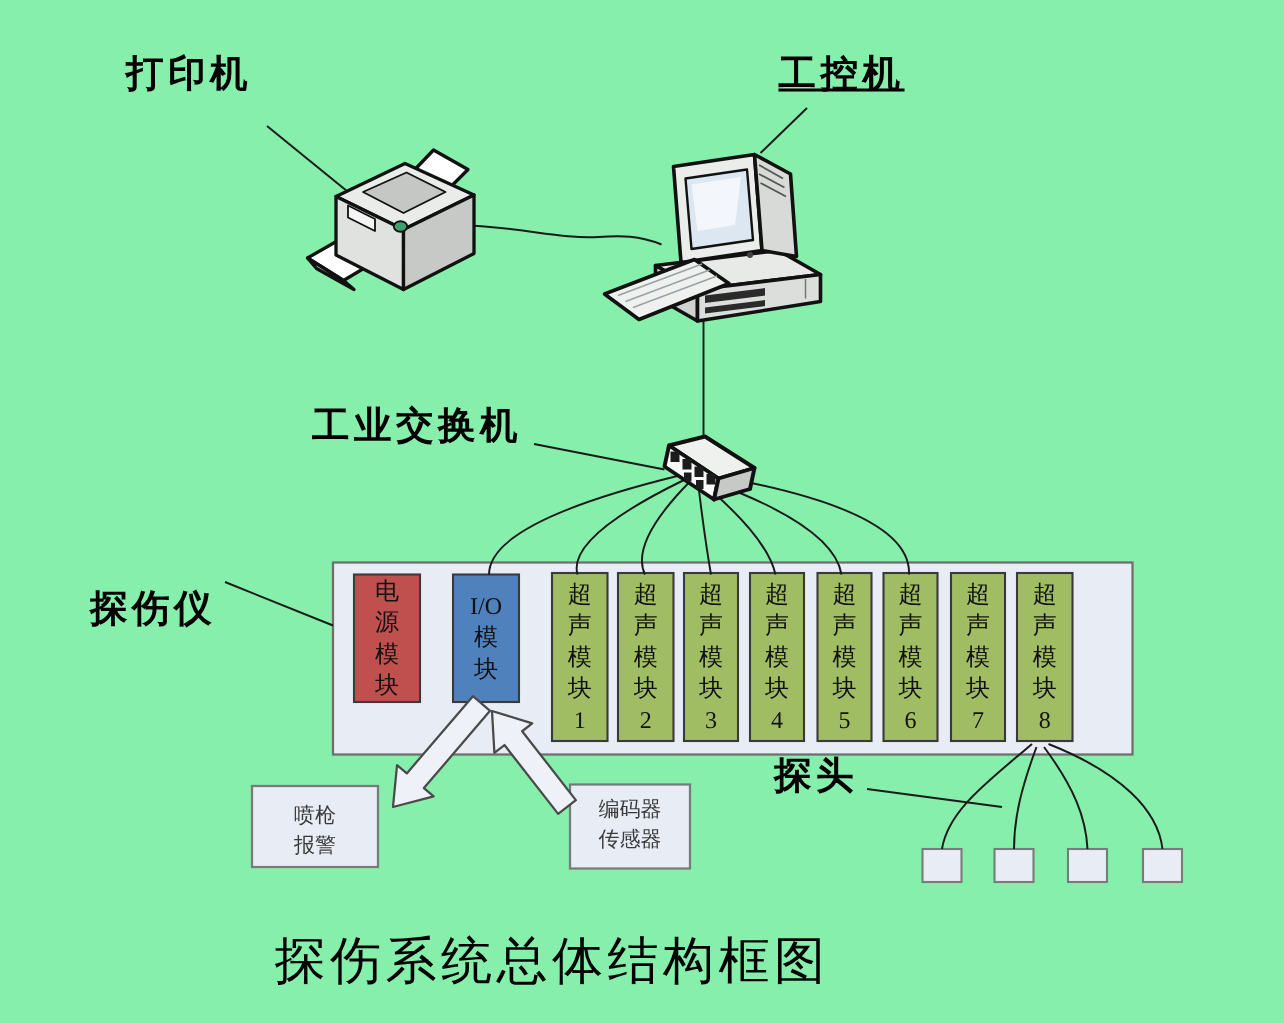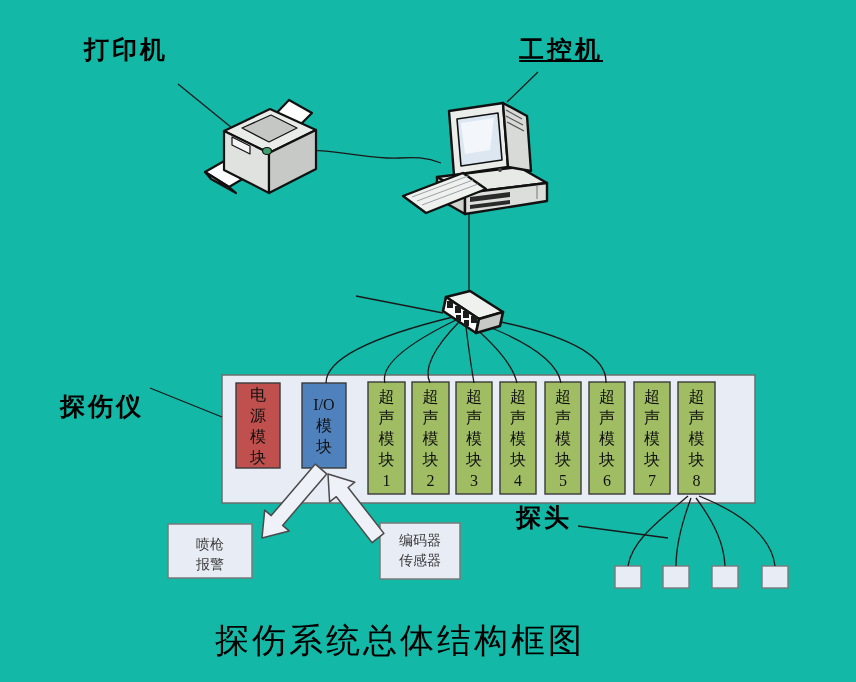--- a/index.html
+++ b/index.html
@@ -1,35 +1,35 @@
 <!DOCTYPE html>
 <html><head>
 <meta charset="utf-8">
 <style>
   html,body { margin:0; padding:0; background:#ffffff; }
   .canvas {
-    position:relative; width:856px; height:682px; background:#14b8a6;
+    position:relative; width:856px; height:682px; background:#86efac;
     font-family:"Liberation Serif","DejaVu Serif",serif; overflow:hidden;
   }
   .canvas svg { position:absolute; left:0; top:0; }
   .abs { position:absolute; }
   .device-label {
     font-weight:bold; font-size:25px; line-height:1.1; letter-spacing:3px;
     color:#000; white-space:nowrap;
   }
   .module-text {
     display:flex; align-items:center; justify-content:center; text-align:center;
     font-size:16px; line-height:21px; color:#111; white-space:pre-line;
   }
   .box-text {
     display:flex; align-items:center; justify-content:center; text-align:center;
     font-size:14px; line-height:20px; color:#3a3a3a; white-space:pre-line;
   }
   .diagram-title {
-    width:736px; text-align:center; font-size:34px; letter-spacing:3px; color:#000;padding-left:32px;
+    width:736px; text-align:center; font-size:34px; letter-spacing:3px; color:#000;
   }
 </style>
 </head>
 <body>
 
 <div class="canvas">
 
   <svg width="856" height="682" viewBox="0 0 856 682">
 
     <g>
@@ -136,20 +136,21 @@
     </g>
 
     <g stroke="#4a4a4a" stroke-width="1.5" fill="#eef1f8" stroke-linejoin="round">
       <polygon points="315.3,464.1 271.2,515.6 264.7,510.1 262,538 289.1,530.9 282.6,525.4 326.7,473.9"></polygon>
       <polygon points="328,474 329.6,501.9 336.3,496.7 372.1,542.6 383.9,533.4 348.1,487.5 354.8,482.2"></polygon>
     </g>
   </svg>
 
   <div class="abs device-label" style="left:84px; top:36px;">打印机</div>
   <div class="abs device-label" style="left:519px; top:36px;text-decoration:underline;">工控机</div>
+  <div class="abs device-label" style="left:208px; top:271px;">工业交换机</div>
   <div class="abs device-label" style="left:60px; top:353px;margin-top:40px;">探伤仪</div>
   <div class="abs device-label" style="left:516px; top:504px;">探头</div>
 
   <div class="abs module-text" style="left:236px; top:383px; width:44px; height:85px;">电
 源
 模
 块</div>
   <div class="abs module-text" style="left:302px; top:383px; width:44px; height:85px;">I/O
 模
 块</div>

